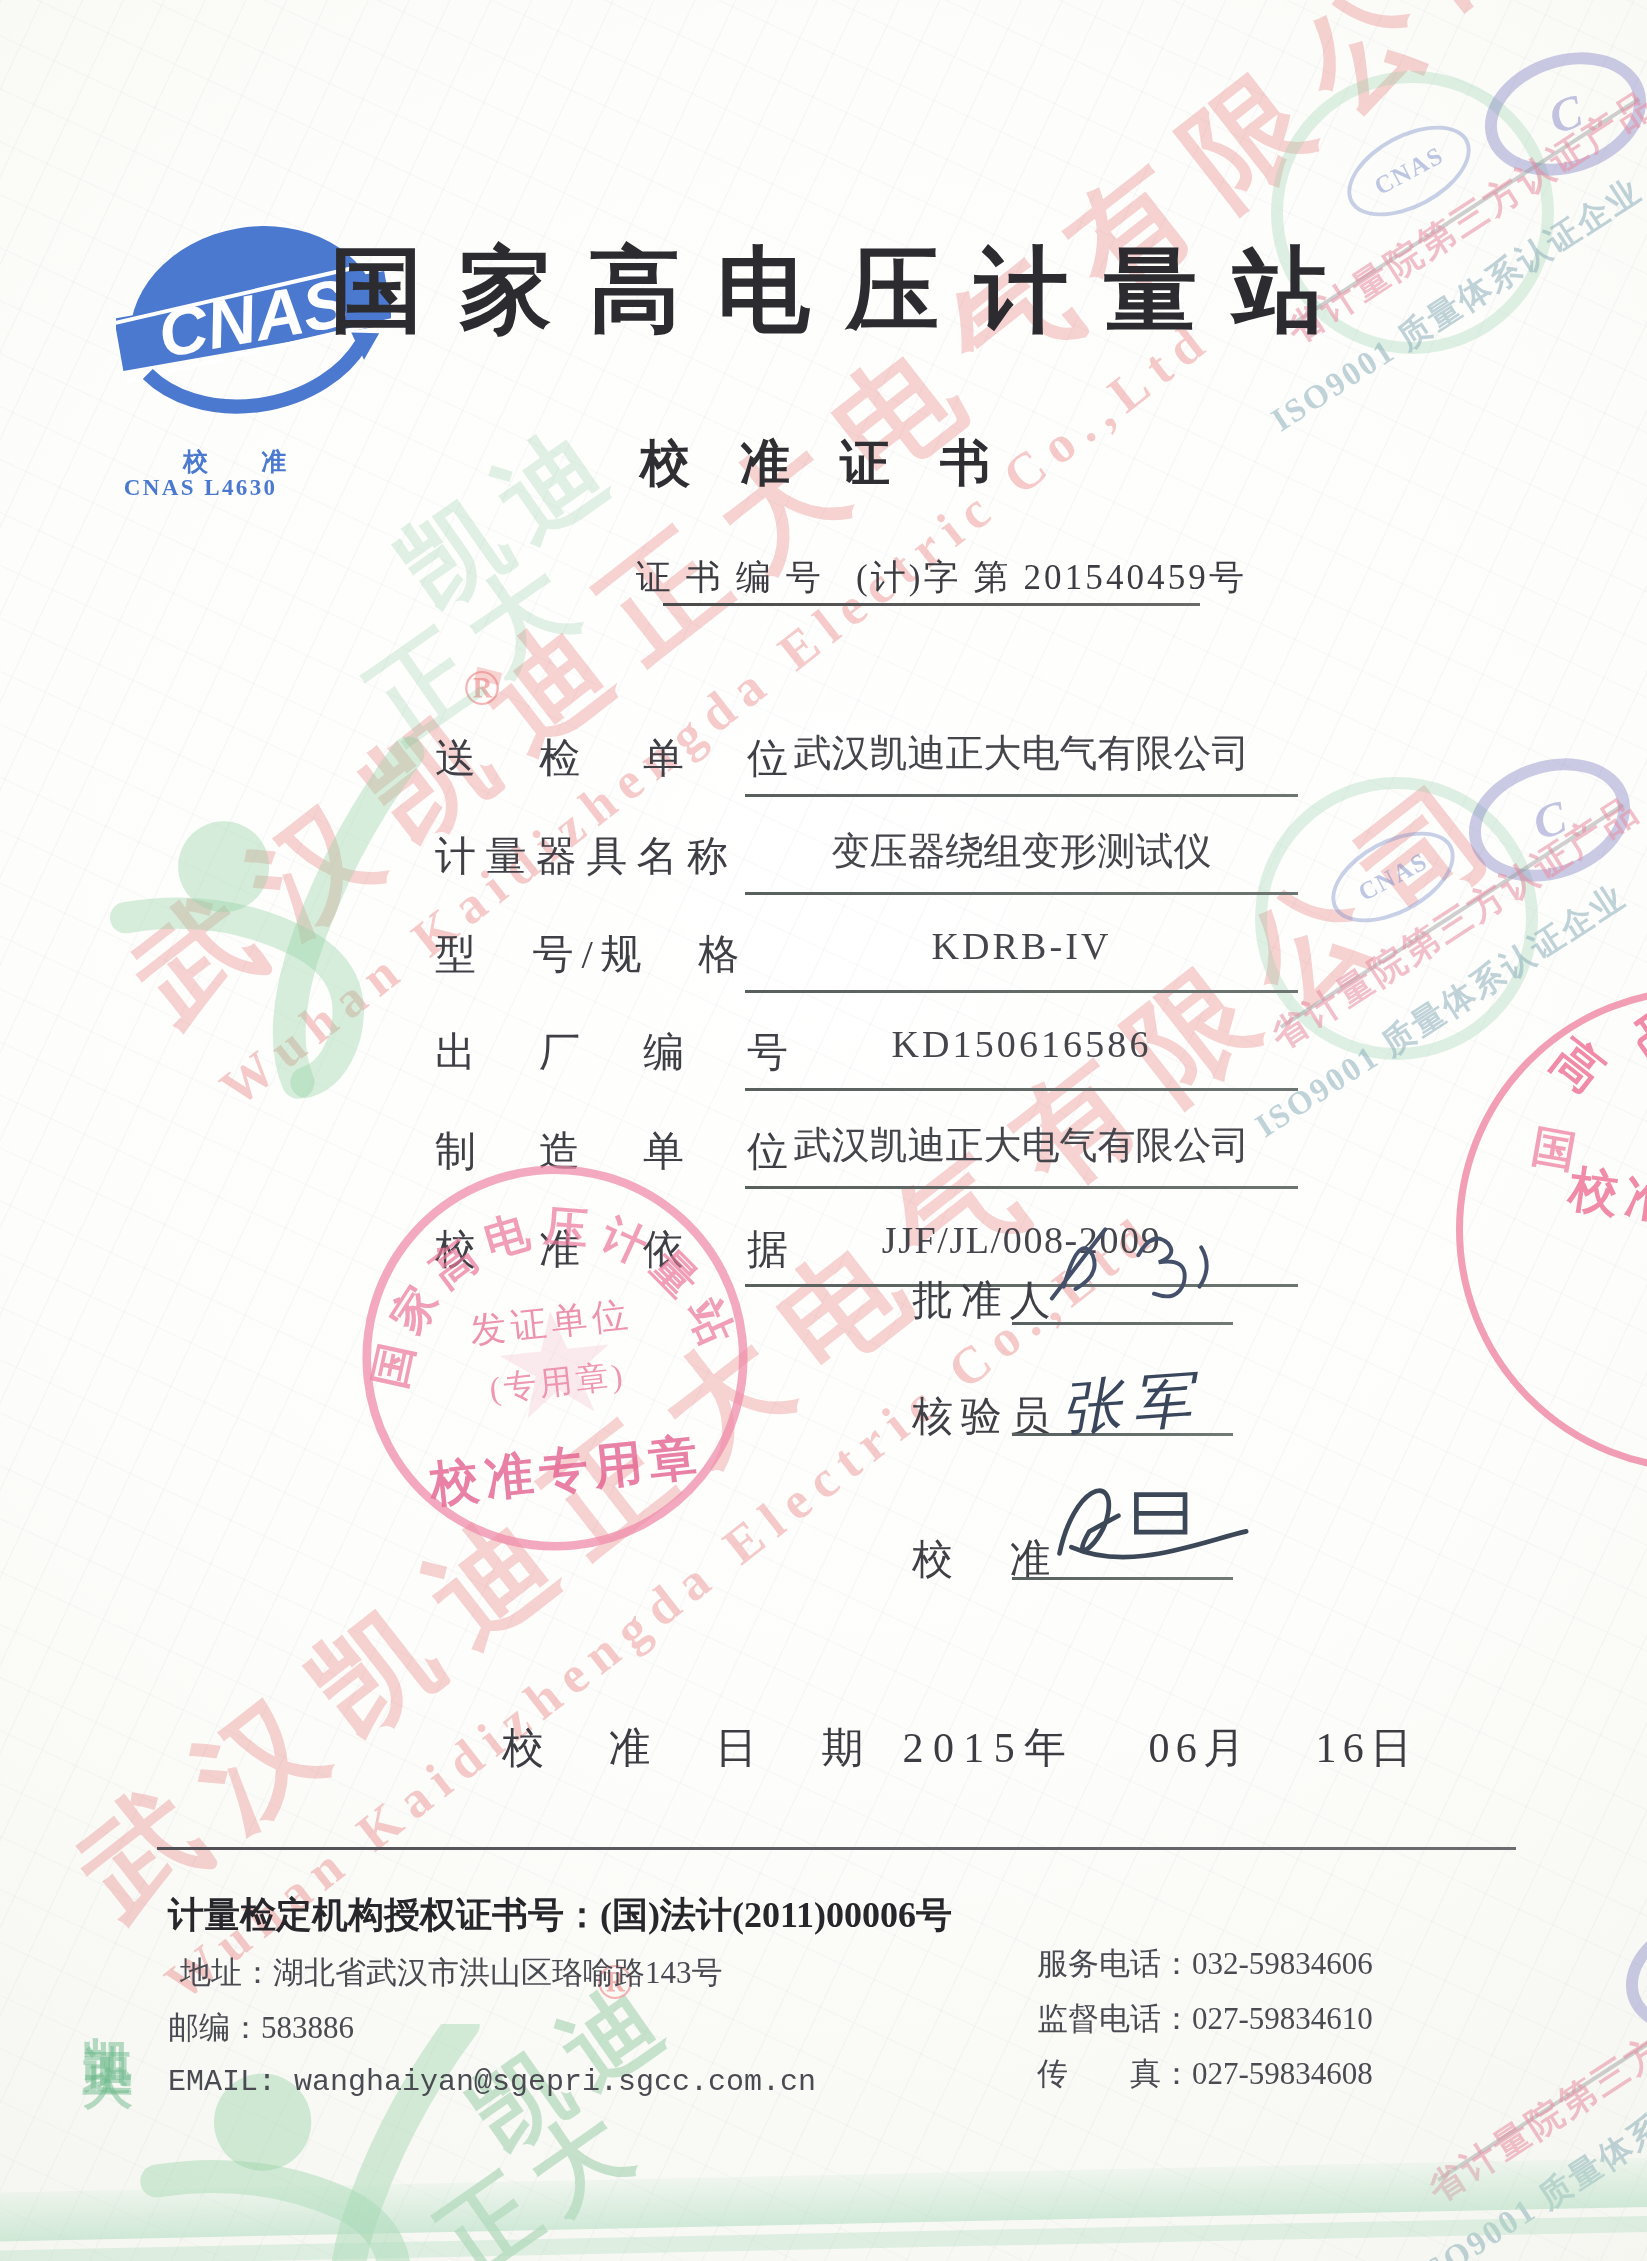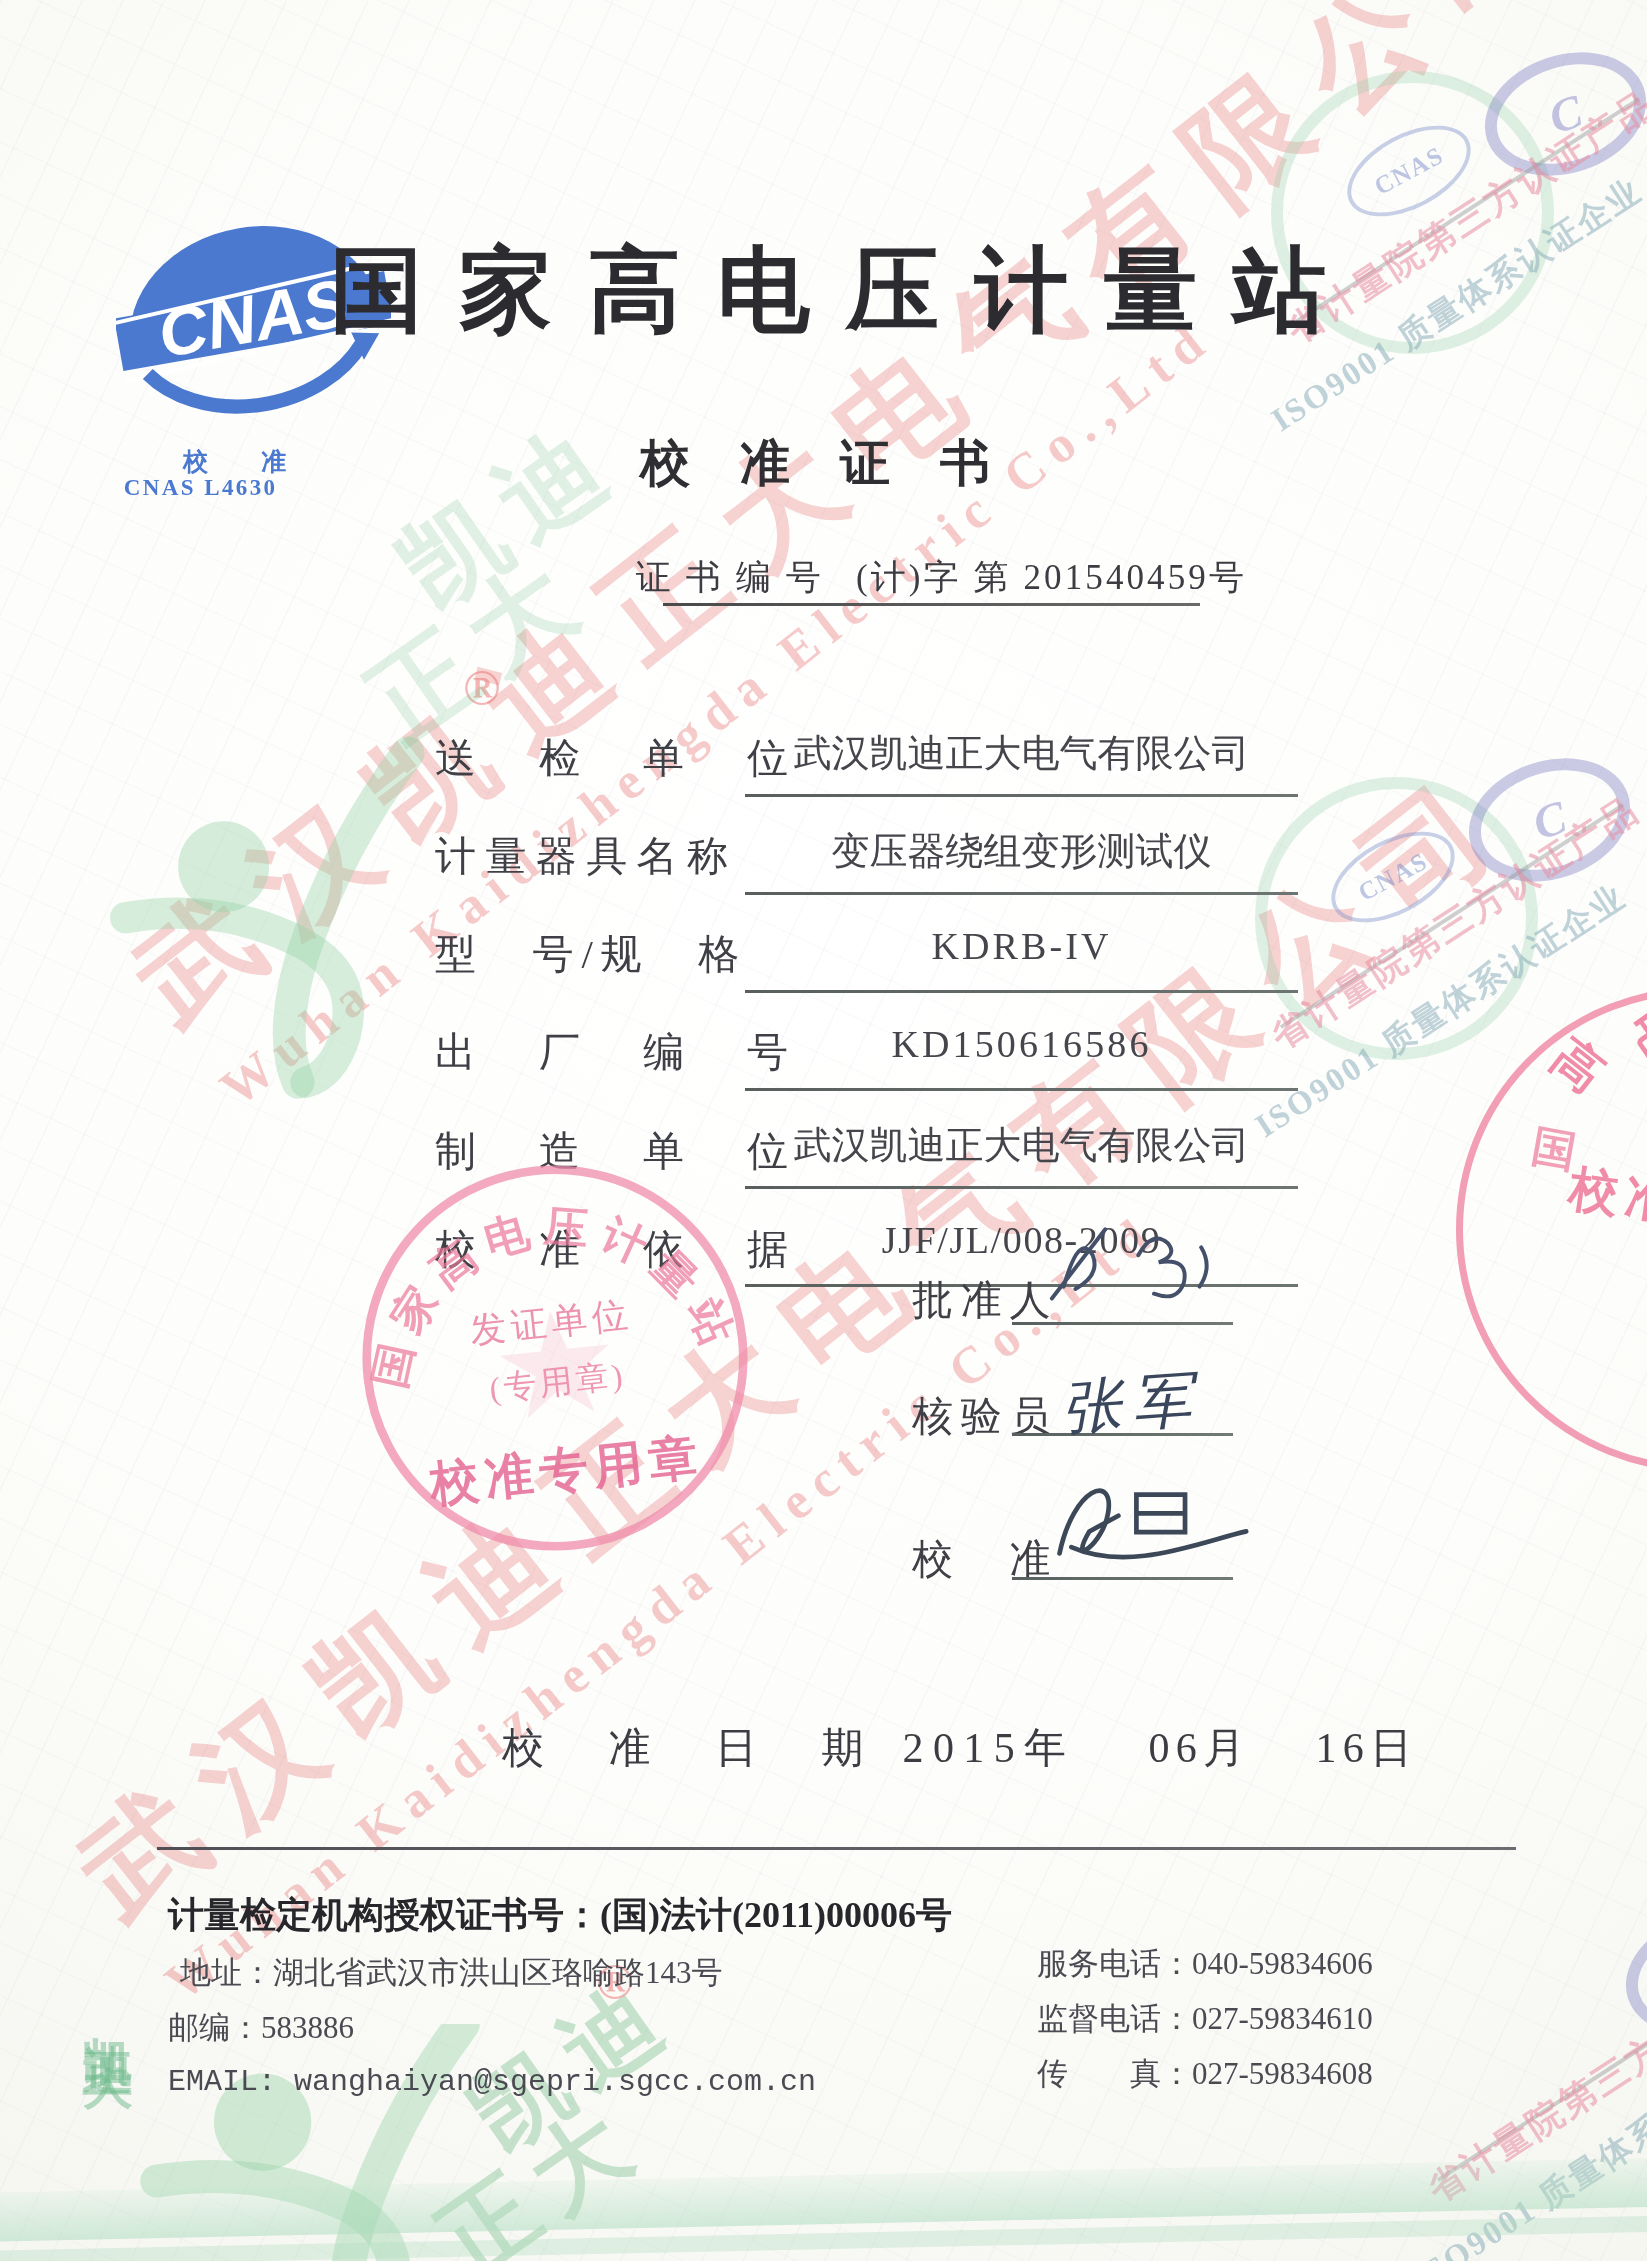--- a/index.html
+++ b/index.html
@@ -222,20 +222,20 @@
     <span class="yy">2015年</span>
     <span class="mm">06月</span>
     <span class="dd">16日</span>
   </div>
 
   <div class="separator"></div>
   <div class="auth-line">计量检定机构授权证书号：(国)法计(2011)00006号</div>
   <div class="foot" style="left:180px; top:1952px;">地址：湖北省武汉市洪山区珞喻路143号</div>
   <div class="foot" style="left:168px; top:2007px;">邮编：583886</div>
   <div class="foot foot-mono" style="left:168px; top:2065px;">EMAIL: wanghaiyan@sgepri.sgcc.com.cn</div>
-  <div class="foot" style="left:1037px; top:1943px;">服务电话：040-59834606</div>
+  <div class="foot" style="left:1037px; top:1943px;">服务电话：032-59834606</div>
   <div class="foot" style="left:1037px; top:1998px;">监督电话：027-59834610</div>
   <div class="foot" style="left:1037px; top:2053px;">传　　真：027-59834608</div>
 
   <div class="bottom-band"></div>
   <div class="bottom-band2"></div>
 </div>
 
 
 </body></html>

